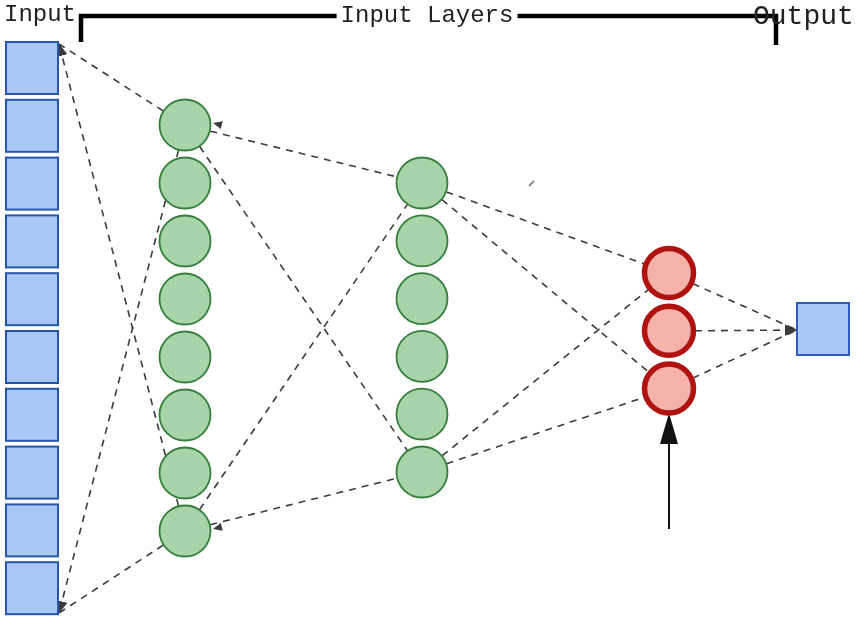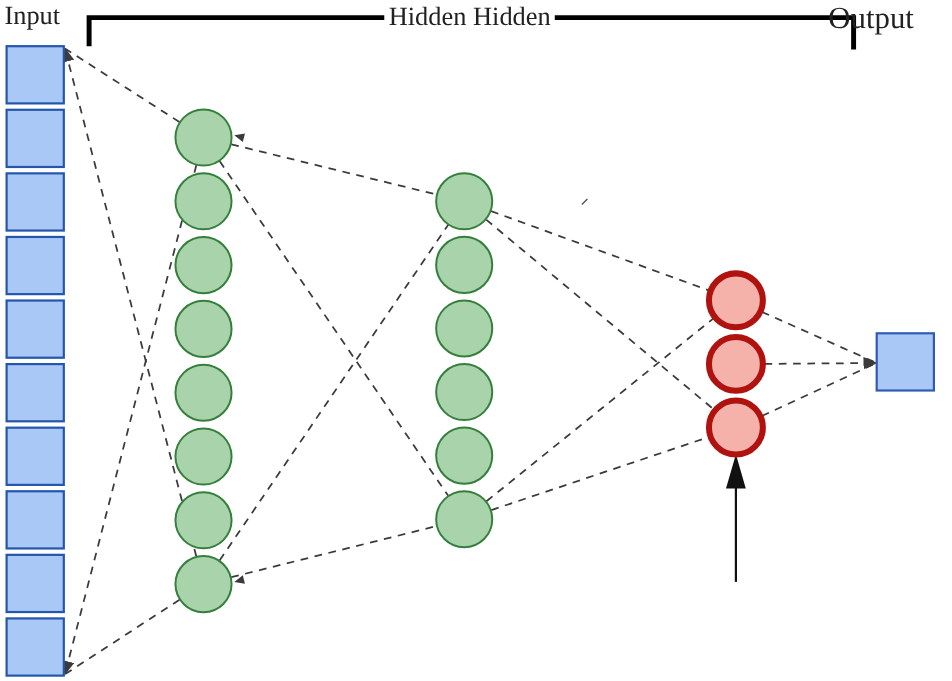--- a/index.html
+++ b/index.html
@@ -1,18 +1,18 @@
 <!DOCTYPE html>
 <html><head>
 <meta charset="utf-8">
 <style>
   html,body{margin:0;padding:0;background:#ffffff;}
   .canvas{
     position:relative;width:865px;height:619px;background:#ffffff;
-    font-family:Liberation Serif, serif;overflow:hidden;
+    font-family:Liberation Mono, monospace;overflow:hidden;
   }
   #net{position:absolute;left:0;top:0;}
   .conn{stroke:#3b3b3b;stroke-width:1.6;stroke-dasharray:7 6;fill:none;}
   .lbl{position:absolute;color:#212121;white-space:nowrap;line-height:1.1;}
   .lbl-input{left:4px;top:2px;font-size:24px;}
   .lbl-hidden{left:427px;top:3px;font-size:24px;transform:translateX(-50%);
     background:#ffffff;padding:0 4px;}
   .lbl-output{left:753px;top:2px;font-size:28px;}
   .lbl-emb{left:580px;top:526px;font-size:31px;color:#1a1a1a;}
 </style>
@@ -71,15 +71,15 @@
       <circle cx="422" cy="356.4" r="25.5" fill="#a8d3ab" stroke="#357f3c" stroke-width="1.8"></circle>
       <circle cx="422" cy="414.2" r="25.5" fill="#a8d3ab" stroke="#357f3c" stroke-width="1.8"></circle>
       <circle cx="422" cy="472" r="25.5" fill="#a8d3ab" stroke="#357f3c" stroke-width="1.8"></circle>
       <circle cx="669" cy="273" r="24.5" fill="#f4b2aa" stroke="#b01210" stroke-width="5.5"></circle>
       <circle cx="669" cy="330.8" r="24.5" fill="#f4b2aa" stroke="#b01210" stroke-width="5.5"></circle>
       <circle cx="669" cy="388.6" r="24.5" fill="#f4b2aa" stroke="#b01210" stroke-width="5.5"></circle>
       <rect x="797" y="303" width="52" height="52" fill="#aac8f6" stroke="#2f5bb7" stroke-width="2"></rect>
     </svg>
 
   <div class="lbl lbl-input">Input</div>
-  <div class="lbl lbl-hidden">Hidden Hidden</div>
+  <div class="lbl lbl-hidden">Input Layers</div>
   <div class="lbl lbl-output">Output</div>
 </div>
 
 </body></html>

